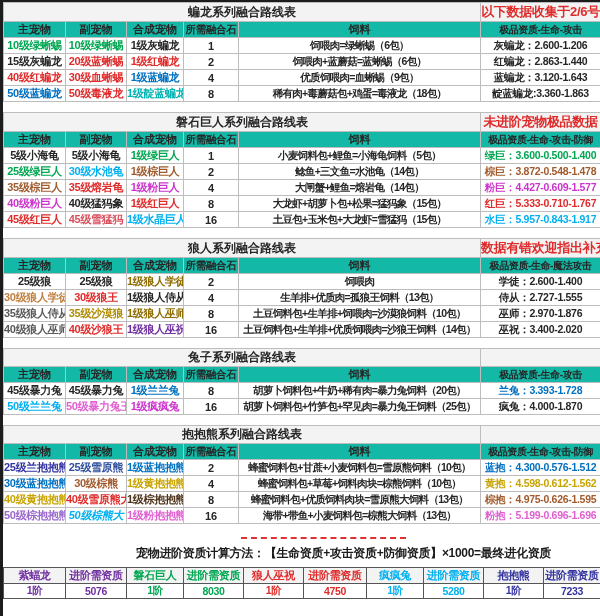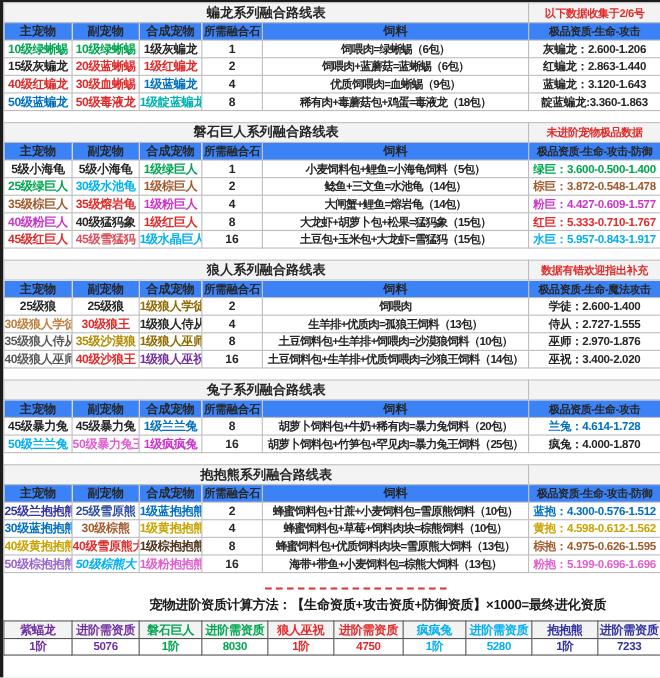--- a/index.html
+++ b/index.html
@@ -9,22 +9,22 @@
     border-left:3px solid #1c1c1c;border-top:2px solid #1c1c1c;
     overflow:hidden;position:relative;color:#262626;
   }
   table{border-collapse:collapse;table-layout:fixed;}
   .fusion{width:597px;margin:0 0 10px 0;}
   .fusion td{
     border:1px solid #bdbdbd;text-align:center;padding:0;
     overflow:hidden;white-space:nowrap;color:#262626;
   }
   .rt td{height:14px;font-size:12px;background:#f3f3f3;}
-  .rt td.note{font-size:10px;letter-spacing:-0.3px;}
-  .rh td{height:12px;font-size:11px;background:#3b82f6;}
+  .rt td.note{font-size:13px;letter-spacing:-0.3px;}
+  .rh td{height:12px;font-size:11px;background:#14b8a6;}
   .rh td.hd5{font-size:10px;letter-spacing:-0.4px;}
   .rh td.hd3{font-size:10.5px;letter-spacing:-0.3px;}
   td.pet{height:13px;font-size:11px;letter-spacing:-0.3px;}
   td.st{height:13px;font-size:11px;}
   td.fd{height:13px;font-size:10.5px;letter-spacing:-0.7px;}
   td.ql{height:13px;font-size:10.5px;letter-spacing:-0.3px;}
   .scribble-row{height:8px;position:relative;}
   .scribble{
     position:absolute;left:238px;top:3px;width:165px;height:0;
     border-top:2px dashed #e03030;
@@ -243,21 +243,21 @@
             <td class="hd hd3" style="color: rgb(38, 38, 38);">所需融合石</td>
             <td class="hd hd4" style="color: rgb(38, 38, 38);">饲料</td>
             <td class="hd hd5" style="color: rgb(38, 38, 38);">极品资质-生命-攻击</td>
           </tr>
           <tr>
             <td class="pet" style="color: rgb(38, 38, 38);">45级暴力兔</td>
             <td class="pet" style="color: rgb(38, 38, 38);">45级暴力兔</td>
             <td class="pet" style="color: rgb(0, 112, 192);">1级兰兰兔</td>
             <td class="st" style="color: rgb(38, 38, 38);">8</td>
             <td class="fd" style="color: rgb(38, 38, 38);">胡萝卜饲料包+牛奶+稀有肉=暴力兔饲料（20包）</td>
-            <td class="ql" style="color: rgb(0, 112, 192);">兰兔：4.614-1.728</td>
+            <td class="ql" style="color: rgb(0, 112, 192);">兰兔：3.393-1.728</td>
           </tr>
           <tr>
             <td class="pet" style="color: rgb(0, 176, 240);">50级兰兰兔</td>
             <td class="pet" style="color: rgb(224, 96, 208);">50级暴力兔王</td>
             <td class="pet" style="color: rgb(204, 51, 204);">1级疯疯兔</td>
             <td class="st" style="color: rgb(38, 38, 38);">16</td>
             <td class="fd" style="color: rgb(38, 38, 38);">胡萝卜饲料包+竹笋包+罕见肉=暴力兔王饲料（25包）</td>
             <td class="ql" style="color: rgb(38, 38, 38);">疯兔：4.000-1.870</td>
           </tr>
         </tbody>

